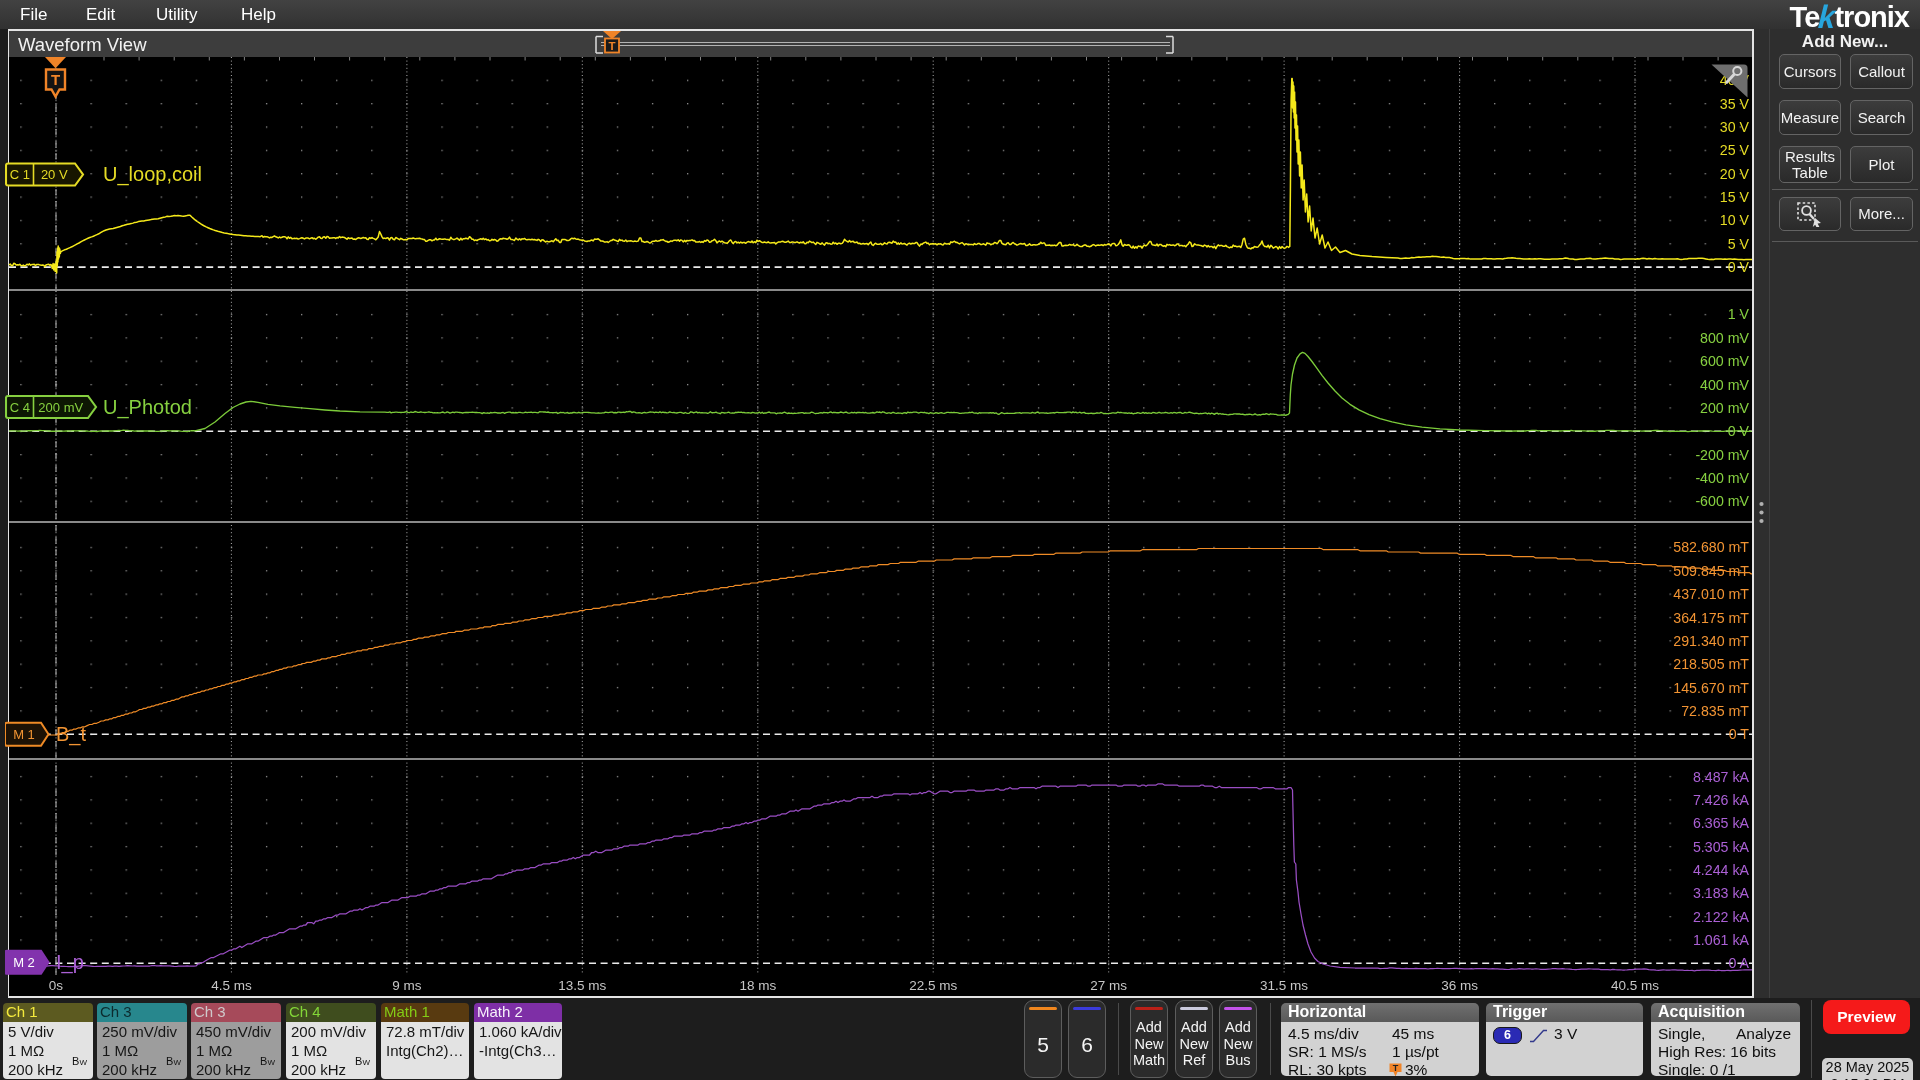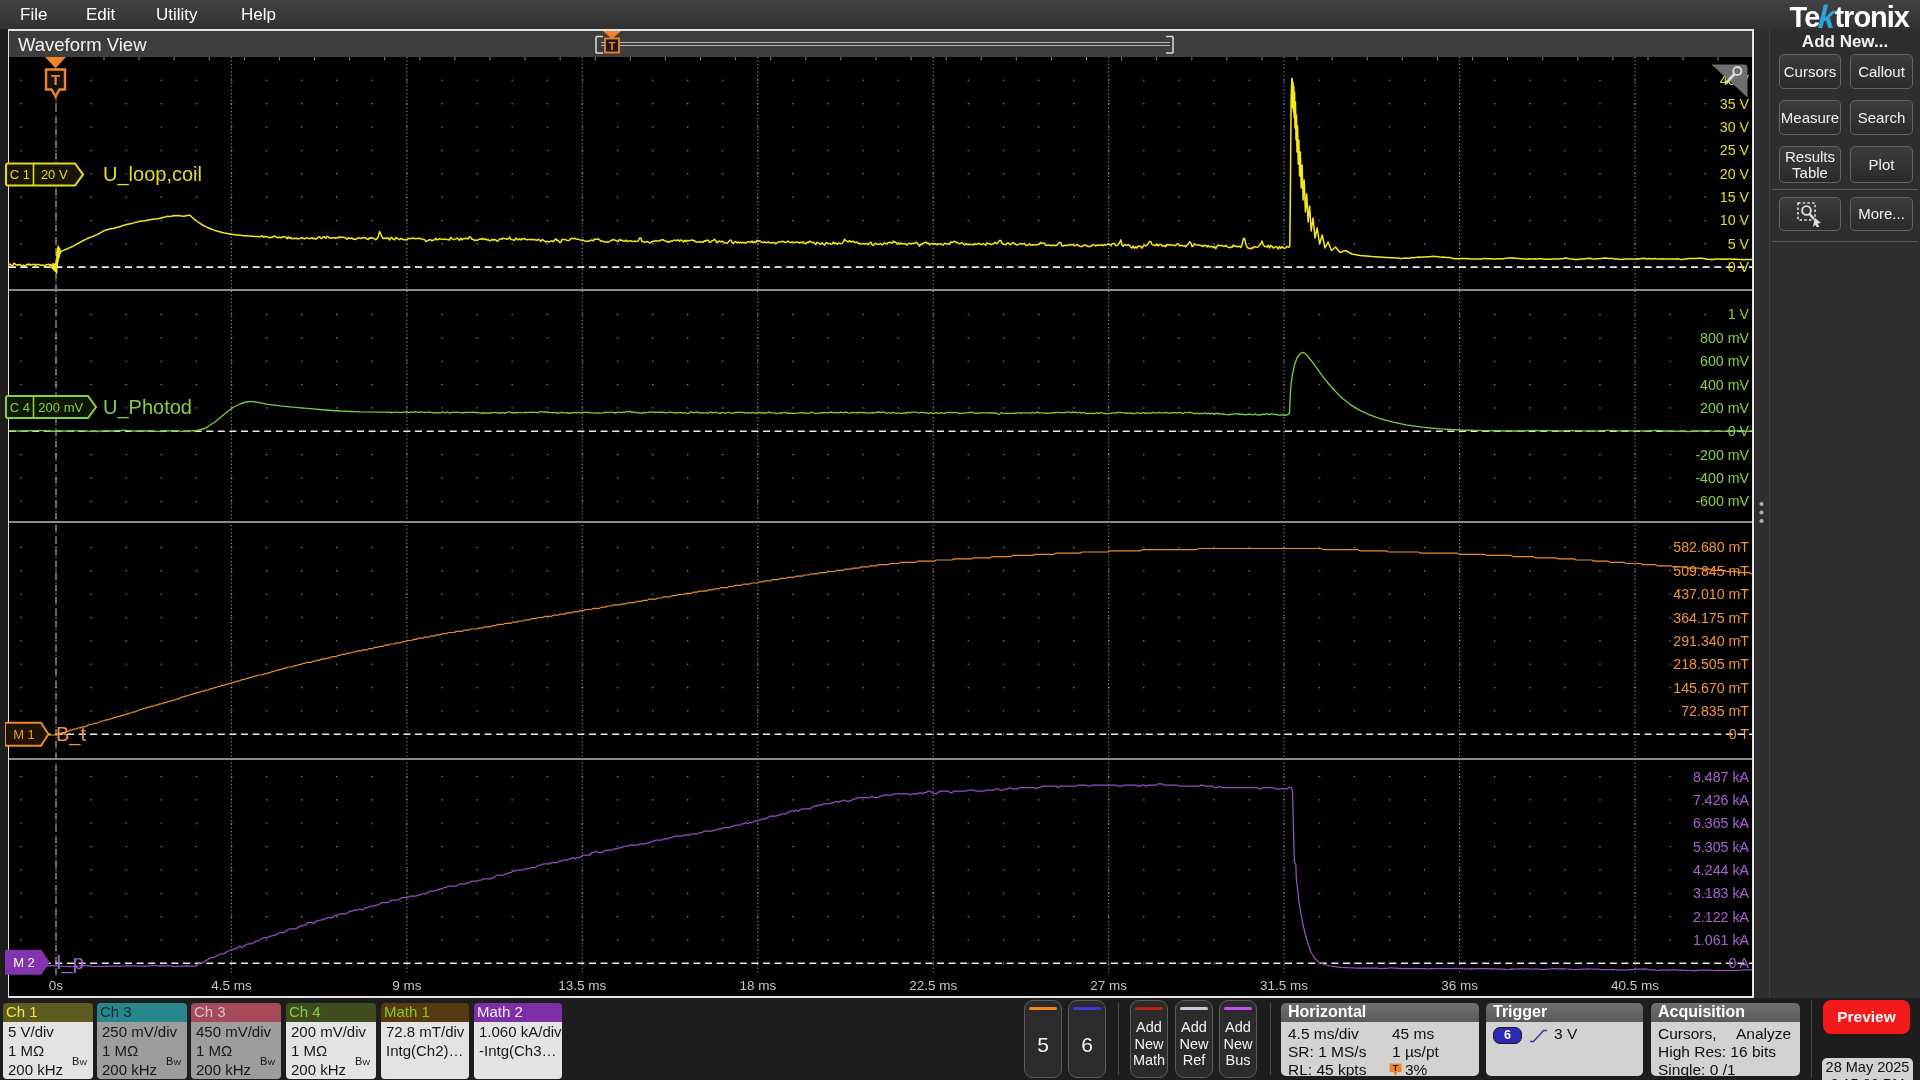--- a/index.html
+++ b/index.html
@@ -241,42 +241,42 @@
         <div class="tx" style="top:18px;font-size:14.5px;line-height:16.5px">Add<br>New<br>Bus</div>
       </div>
     <div class="vsep" style="left:1270px"></div>
     <div class="panel" style="left:1281px;width:198px">
         <div class="hd">Horizontal</div>
       <div class="bd">
           <span class="r1" style="left:7px">4.5 ms/div</span>
           <span class="r1" style="left:111px">45 ms</span>
         <span class="r2" style="left:7px">SR: 1 MS/s</span>
           <span class="r2" style="left:111px">1 µs/pt</span>
-        <span class="r3" style="left:7px">RL: 45 kpts</span>
+        <span class="r3" style="left:7px">RL: 30 kpts</span>
         <svg class="r3" style="left:108px;top:41px" width="13" height="15">
             <polygon points="0.5,0.5 12.5,0.5 12.5,9 8.5,9 6.5,13.5 4.5,9 0.5,9" fill="#f08428"></polygon>
             <text x="6.5" y="8" fill="#222" font-size="9" font-weight="bold" text-anchor="middle" font-family="Liberation Sans">T</text>
           </svg>
         <span class="r3" style="left:124px">3%</span>
         </div>
       </div>
     <div class="panel" style="left:1486px;width:157px">
         <div class="hd">Trigger</div>
       <div class="bd">
           <span class="r1" style="left:7px;top:5px;width:27px;height:15px;background:#2a2ab4;border:1.5px solid #181818;border-radius:7px;color:#fff;font-size:12.5px;font-weight:bold;text-align:center;line-height:14px;display:inline-block;box-sizing:content-box">6</span>
         <svg class="r1" style="left:42px;top:4px" width="22" height="18">
             <path d="M2,15.5 h3.5 l10,-11 h3.5" fill="none" stroke="#333a8c" stroke-width="1.4"></path>
           </svg>
         <span class="r1" style="left:68px">3 V</span>
         </div>
       </div>
     <div class="panel" style="left:1651px;width:149px">
         <div class="hd">Acquisition</div>
       <div class="bd">
-          <span class="r1" style="left:7px">Cursors,</span>
+          <span class="r1" style="left:7px">Single,</span>
           <span class="r1" style="left:85px">Analyze</span>
         <span class="r2" style="left:7px">High Res: 16 bits</span>
         <span class="r3" style="left:7px">Single: 0 /1</span>
         </div>
       </div>
     <div class="vsep" style="left:1811px;top:2px;height:78px"></div>
     <div id="preview">Preview</div>
     <div id="datetime">28 May 2025<br>2:15:26 PM</div>
   </div>
 </div>

